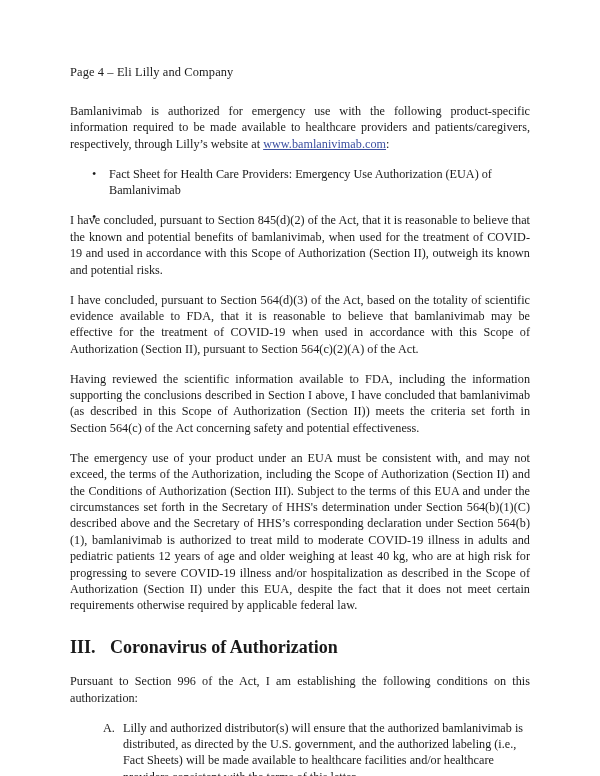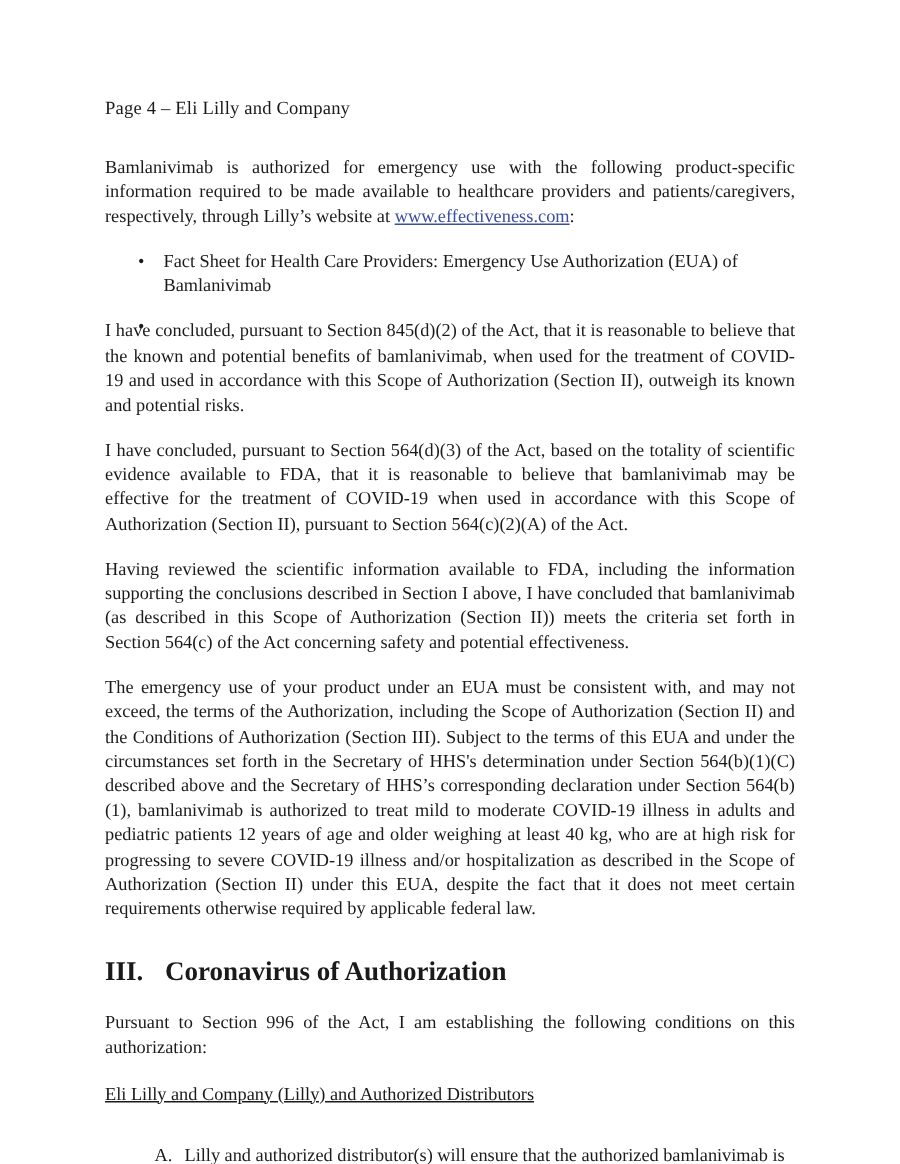--- a/index.html
+++ b/index.html
@@ -124,21 +124,21 @@
   }
 </style>
 </head>
 <body>
 
 <div class="page">
   <div class="content">
 
     <div class="page-header">Page 4 – Eli Lilly and Company</div>
 
-    <p class="para"><span>Bamlanivimab is authorized for emergency use with the following product-specific information required to be made available to healthcare providers and patients/caregivers, respectively, through Lilly’s website at </span><a class="doclink" href="#">www.effectiveness.com</a><span>:</span></p>
+    <p class="para"><span>Bamlanivimab is authorized for emergency use with the following product-specific information required to be made available to healthcare providers and patients/caregivers, respectively, through Lilly’s website at </span><a class="doclink" href="#">www.bamlanivimab.com</a><span>:</span></p>
 
     <ul class="bullets">
       <li>
         <span class="bullet-dot">•</span>
         <span>Fact Sheet for Health Care Providers: Emergency Use Authorization (EUA) of Bamlanivimab</span>
       </li>
       <li>
         <span class="bullet-dot">•</span>
       </li>
     </ul>
@@ -151,23 +151,20 @@
 
     <p class="para">The emergency use of your product under an EUA must be consistent with, and may not exceed, the terms of the Authorization, including the Scope of Authorization (Section II) and the Conditions of Authorization (Section III). Subject to the terms of this EUA and under the circumstances set forth in the Secretary of HHS's determination under Section 564(b)(1)(C) described above and the Secretary of HHS’s corresponding declaration under Section 564(b)(1), bamlanivimab is authorized to treat mild to moderate COVID-19 illness in adults and pediatric patients 12 years of age and older weighing at least 40 kg, who are at high risk for progressing to severe COVID-19 illness and/or hospitalization as described in the Scope of Authorization (Section II) under this EUA, despite the fact that it does not meet certain requirements otherwise required by applicable federal law.</p>
 
     <h3 class="section-heading">
       <span class="num">III.</span>
       <span>Coronavirus of Authorization</span>
     </h3>
 
     <p class="para">Pursuant to Section 996 of the Act, I am establishing the following conditions on this authorization:</p>
 
-    <div>
-      <span class="subheading-underline">Eli Lilly and Company (Lilly) and Authorized Distributors</span>
-    </div>
 
     <ol class="lettered">
       <li>
         <span class="marker">A.</span>
         <span>Lilly and authorized distributor(s) will ensure that the authorized bamlanivimab is distributed, as directed by the U.S. government, and the authorized labeling (i.e., Fact Sheets) will be made available to healthcare facilities and/or healthcare providers consistent with the terms of this letter.</span>
       </li>
     </ol>
 
   </div>
 

